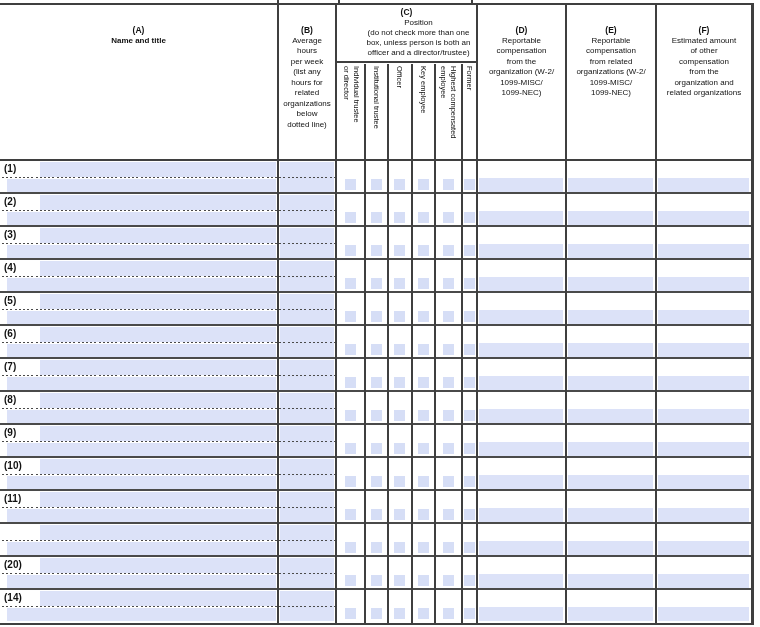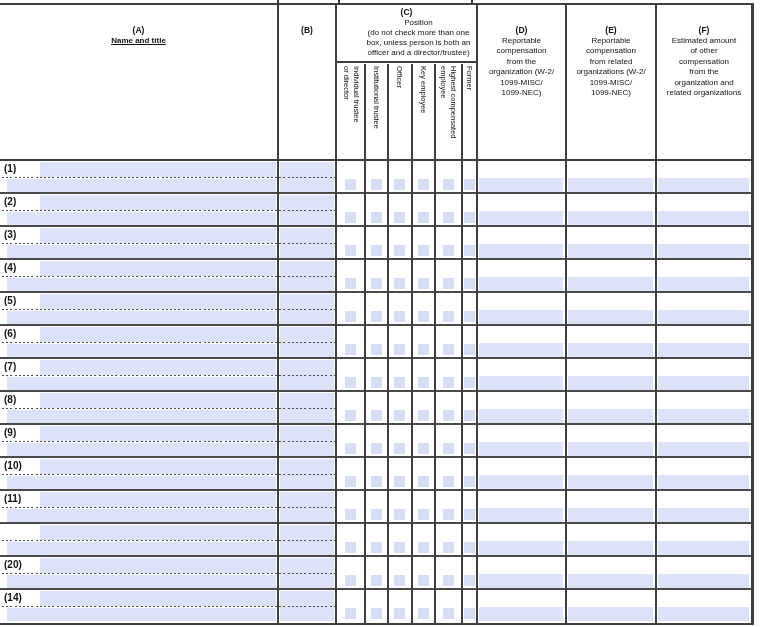--- a/index.html
+++ b/index.html
@@ -65,24 +65,33 @@
 <div class="page">
   <div class="form-table">
 
     <div class="stub stub-1"></div>
     <div class="stub stub-2"></div>
     <div class="stub stub-3"></div>
 
     <div class="header">
       <div class="hcell hA">
         <div class="hletter" style="white-space: pre-line;">(A)</div>
-        <div class="htext" style="white-space: pre-line; text-decoration: underline;">Name and title</div>
+        <div class="htext" style="white-space: pre-line;">Name and title</div>
       </div>
       <div class="hcell hB">
         <div class="hletter" style="white-space: pre-line;">(B)</div>
+        <div class="htext" style="white-space: pre-line;">Average
+hours
+per week
+(list any
+hours for
+related
+organizations
+below
+dotted line)</div>
       </div>
       <div class="hcell hC">
         <div class="hletter" style="white-space: pre-line;">(C)</div>
         <div class="c-subtitle" style="white-space: pre-line; margin-left: 24px;">Position
 (do not check more than one
 box, unless person is both an
 officer and a director/trustee)</div>
         <div class="c-positions">
             <div class="pos-cell pos-0">
               <span class="vtext" style="white-space: pre-line;">Individual trustee

